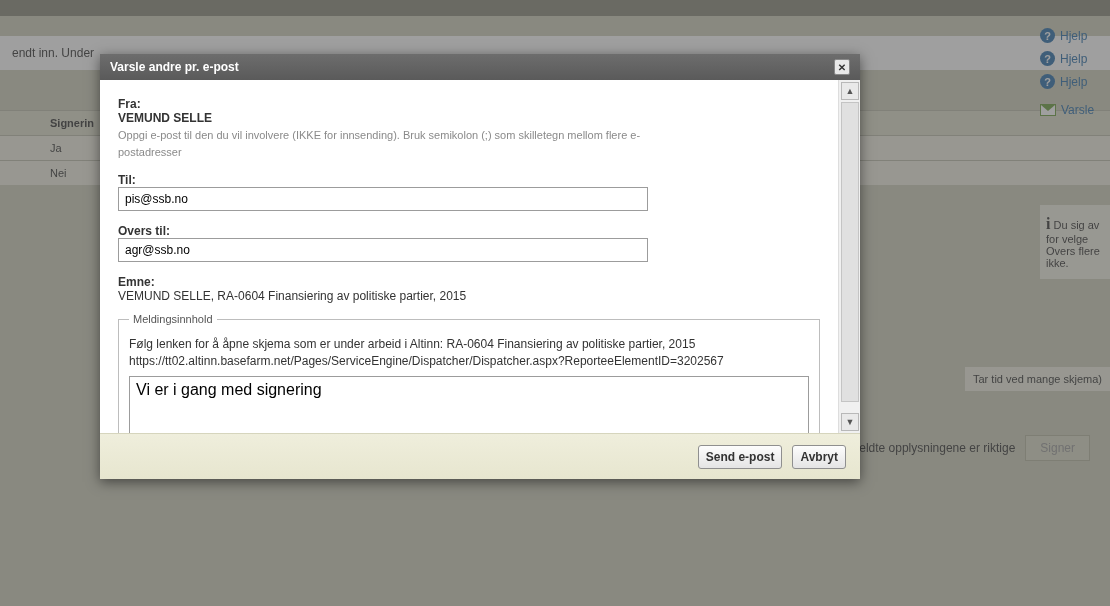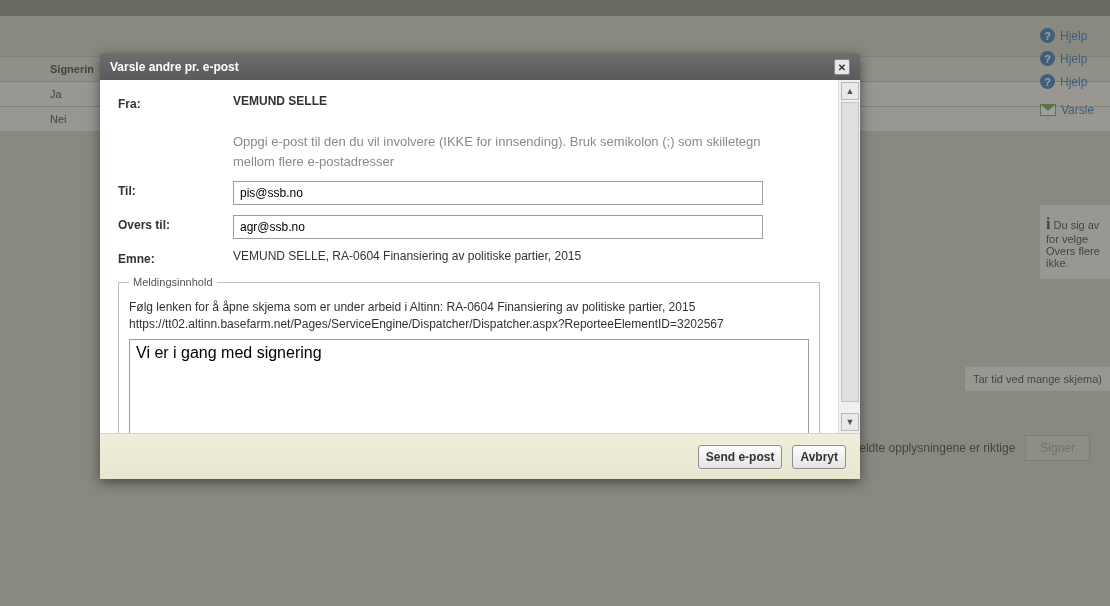--- a/index.html
+++ b/index.html
@@ -137,30 +137,31 @@
   .sb-btn.up { top:2px; }
   .sb-btn.down { bottom:2px; }
   .sb-thumb {
     position:absolute; left:2px; top:22px; width:18px; height:300px;
     background:#e0e0e0; border:1px solid #c4c4c4;
   }
 
   .form-row {
     display:flex; align-items:flex-start;
     margin-bottom: 10px;
+    flex-direction: column;
   }
   .form-label {
     width: 115px; font-weight:bold; font-size:12px; color:#333;
     padding-top:3px;
   }
   .form-val {
     flex:1; font-size:12px;
   }
   .form-val .strong { font-weight:bold; }
-  .hint { color:#8a8a8a; font-size:13px; margin-top:24px; line-height:1.5; max-width:530px; }
+  .hint { color:#8a8a8a; font-size:11px; margin-top:2px; line-height:1.5; max-width:530px; }
   .text-input {
     width: 530px; height: 24px;
     border:1px solid #9c9c9c; padding:2px 6px;
     font-family:inherit; font-size:12px;
   }
   fieldset.msg {
     border:1px solid #bdbdbd;
     padding:10px 10px 8px 10px;
     margin-top:4px;
   }
@@ -189,20 +190,23 @@
     cursor:pointer;
     font-family:inherit;
   }
 </style>
 </head>
 <body>
 
 <div class="bg-page">
   <div class="bg-header-band"></div>
 
+  <div class="bg-white-panel">
+    <span>endt inn. Under</span>
+  </div>
 
   <div class="bg-table">
     <div class="bg-table-row head">Signerin</div>
     <div class="bg-table-row">Ja</div>
     <div class="bg-table-row">Nei</div>
   </div>
 
   <div class="bg-right">
     <div class="help-link">
       <span class="help-icon">?</span>

